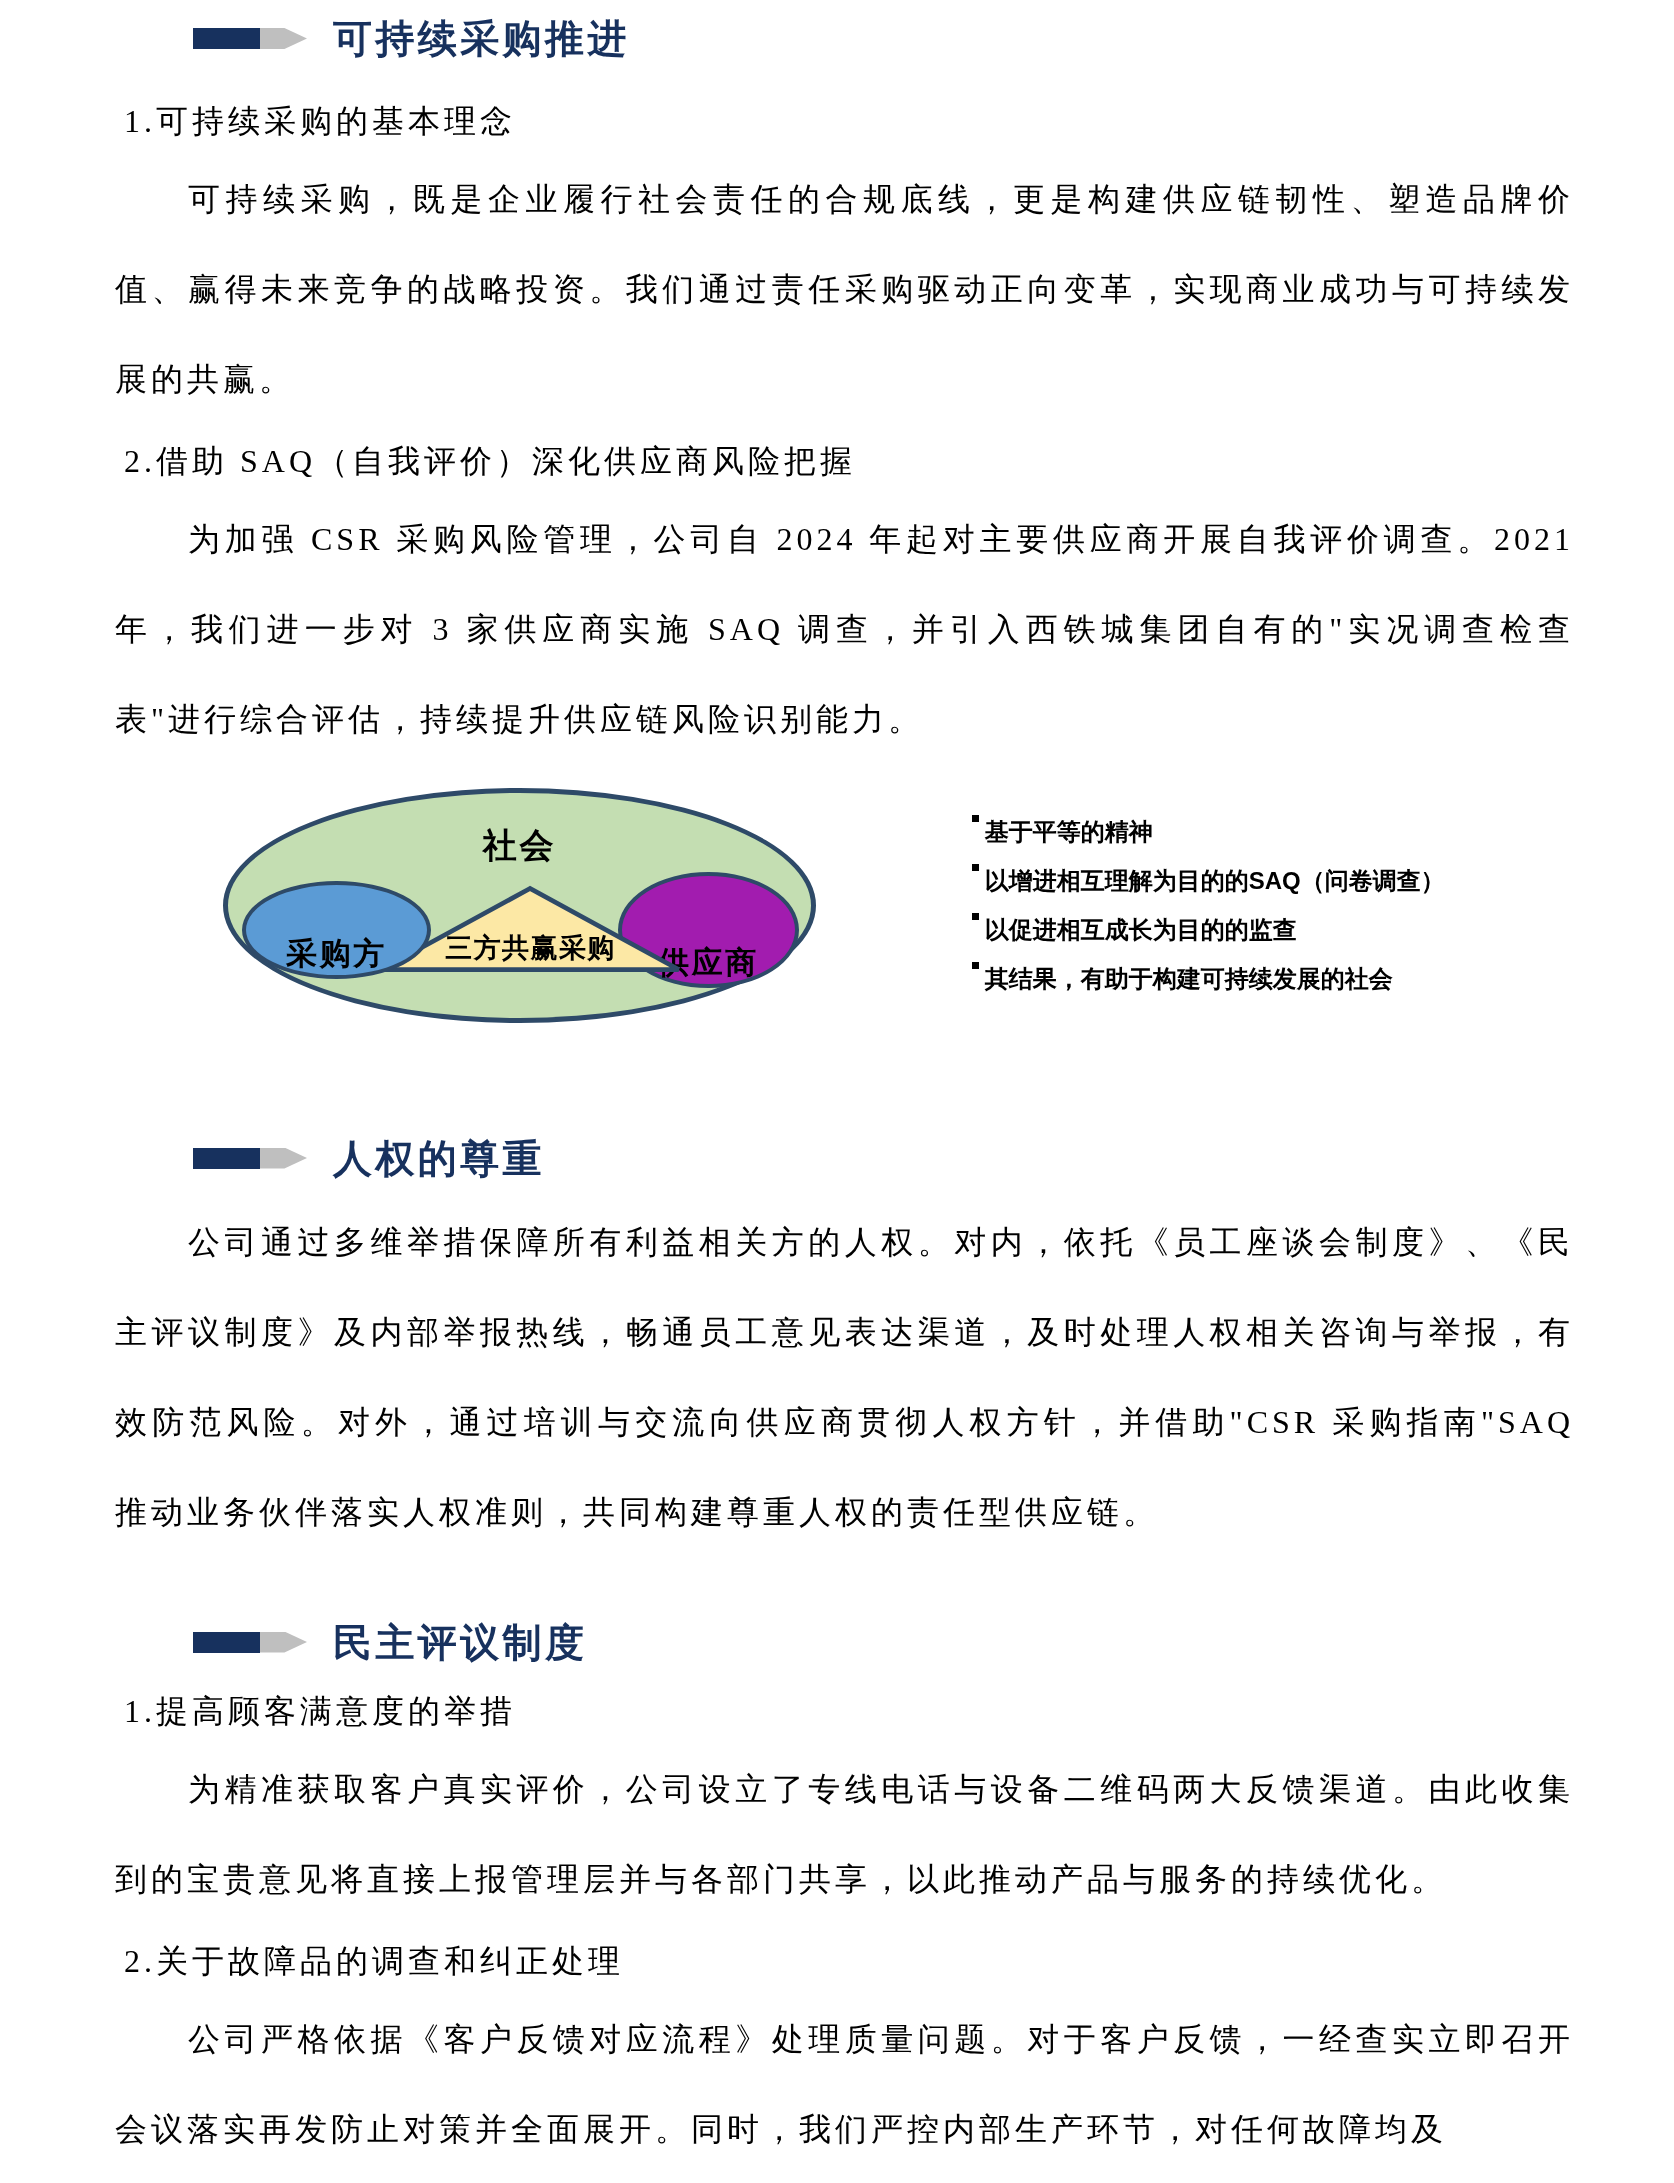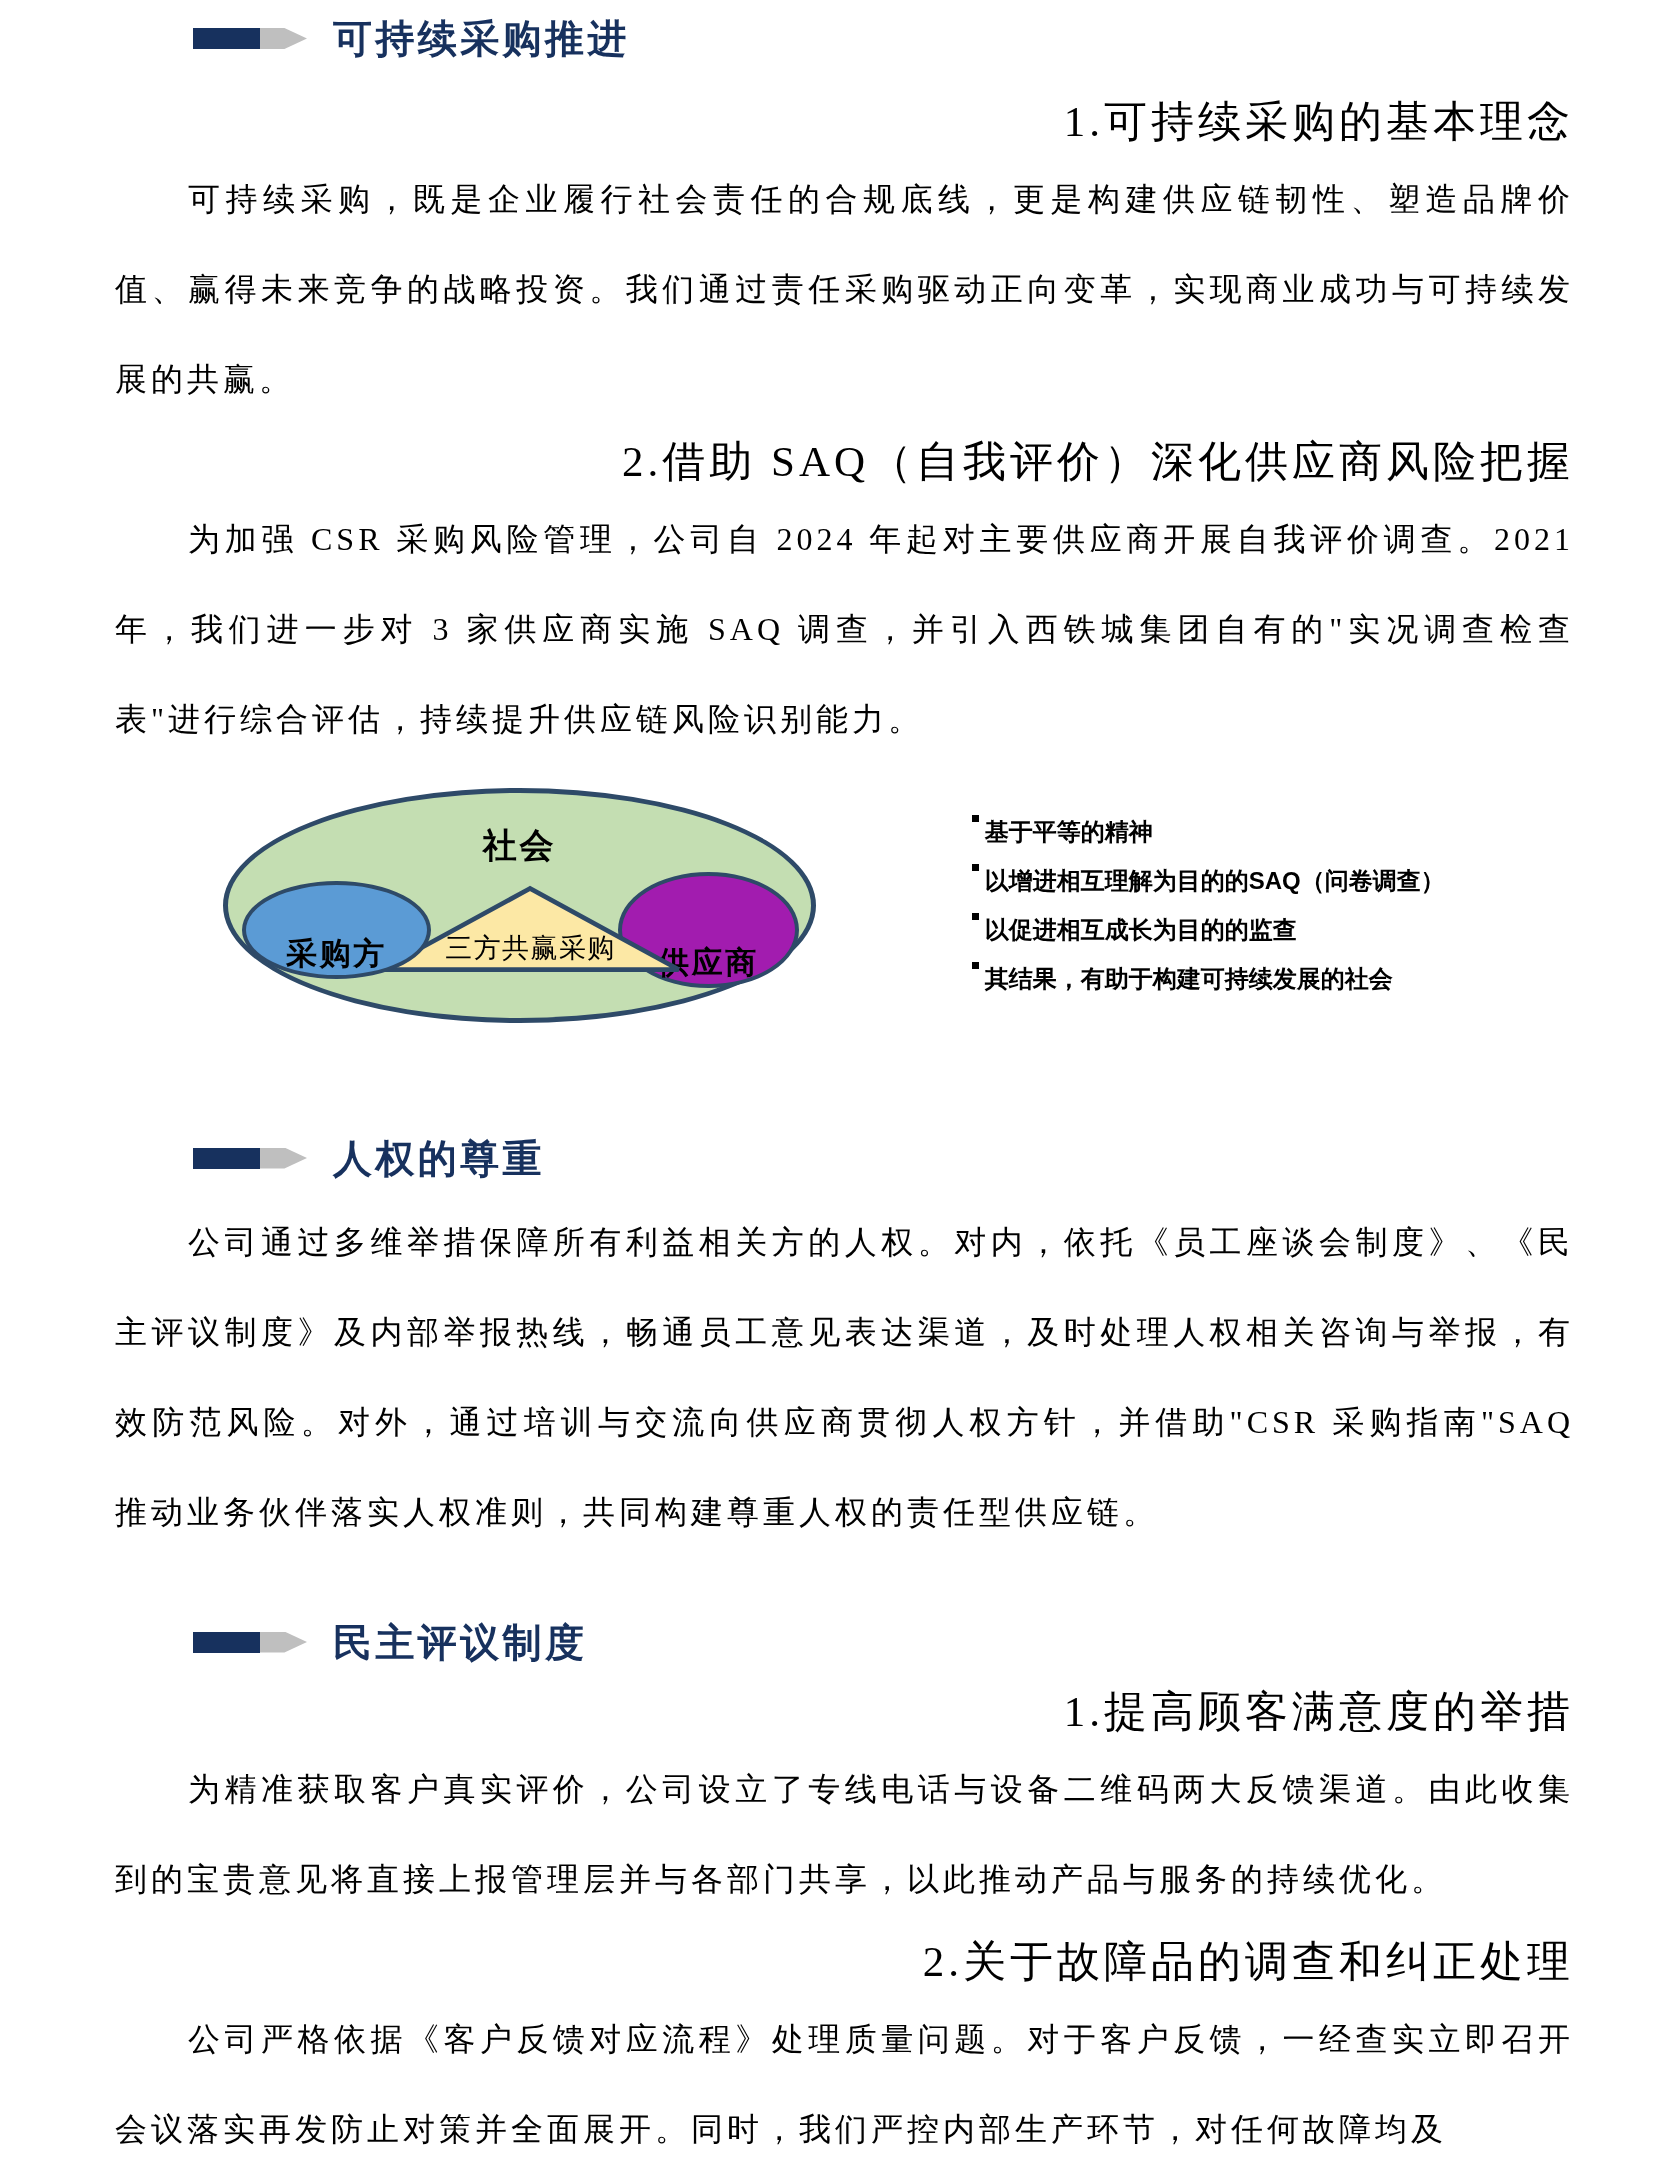--- a/index.html
+++ b/index.html
@@ -21,23 +21,22 @@
               clip-path:polygon(0 0,52% 0,100% 50%,52% 100%,0 100%); }
   .hdr-title {
     font-family:"Liberation Sans", sans-serif;
     font-weight:bold; font-size:39px; line-height:43px;
     color:#17315e; letter-spacing:3.4px; margin:0 0 0 26px;
   }
   .mt-h2 { margin-top:106px; }
   .mt-h3 { margin-top:64px; }
   
   .num-item {
-    font-size:43px; line-height:41px; letter-spacing:4px;
+    font-size:32px; line-height:41px; letter-spacing:4px;
     margin:17px 0 0 9px;
-    text-align:right;
   }
   #item1 { margin-top:41px; }
   #item3 { margin-top:27px; }
   .para {
     font-size:32px; line-height:90px; letter-spacing:4px;
     text-align:justify; text-indent:73px;
     margin:12px 0 0 0;
   }
   #para3 { margin-top:17px; }
   
@@ -50,21 +49,21 @@
              align-items:flex-start; }
   .society-label { margin-top:30px; font-size:34px; letter-spacing:2.7px; }
   .purchaser { left:127px; top:93px; width:181px; height:90px;
                background:#5b9bd5; z-index:4; font-size:31px; letter-spacing:2.7px; }
   .supplier  { left:503px; top:84px; width:173px; height:108px;
                background:#a21caf; z-index:2; font-size:31px; letter-spacing:2.7px; }
   .triangle-svg { position:absolute; left:263px; top:97px; width:304px; height:88px; z-index:3; }
   .triangle-label {
     position:absolute; left:250px; top:142px; width:331px; z-index:3;
     text-align:center; font-family:"Liberation Sans", sans-serif;
-    font-weight:normal; font-size:27px; letter-spacing:1.4px;
+    font-weight:bold; font-size:27px; letter-spacing:1.4px;
   }
   .dg-bullets { position:absolute; left:857px; top:19px; z-index:5; }
   .dg-bullet  { font-family:"Liberation Sans", sans-serif; font-weight:bold;
                 font-size:24px; line-height:49px; white-space:nowrap; }
   .sq { display:inline-block; width:7.4px; height:7.4px; background:#000;
         margin-right:5.4px; vertical-align:17.6px; }
 </style>
 </head>
 <body>
 

